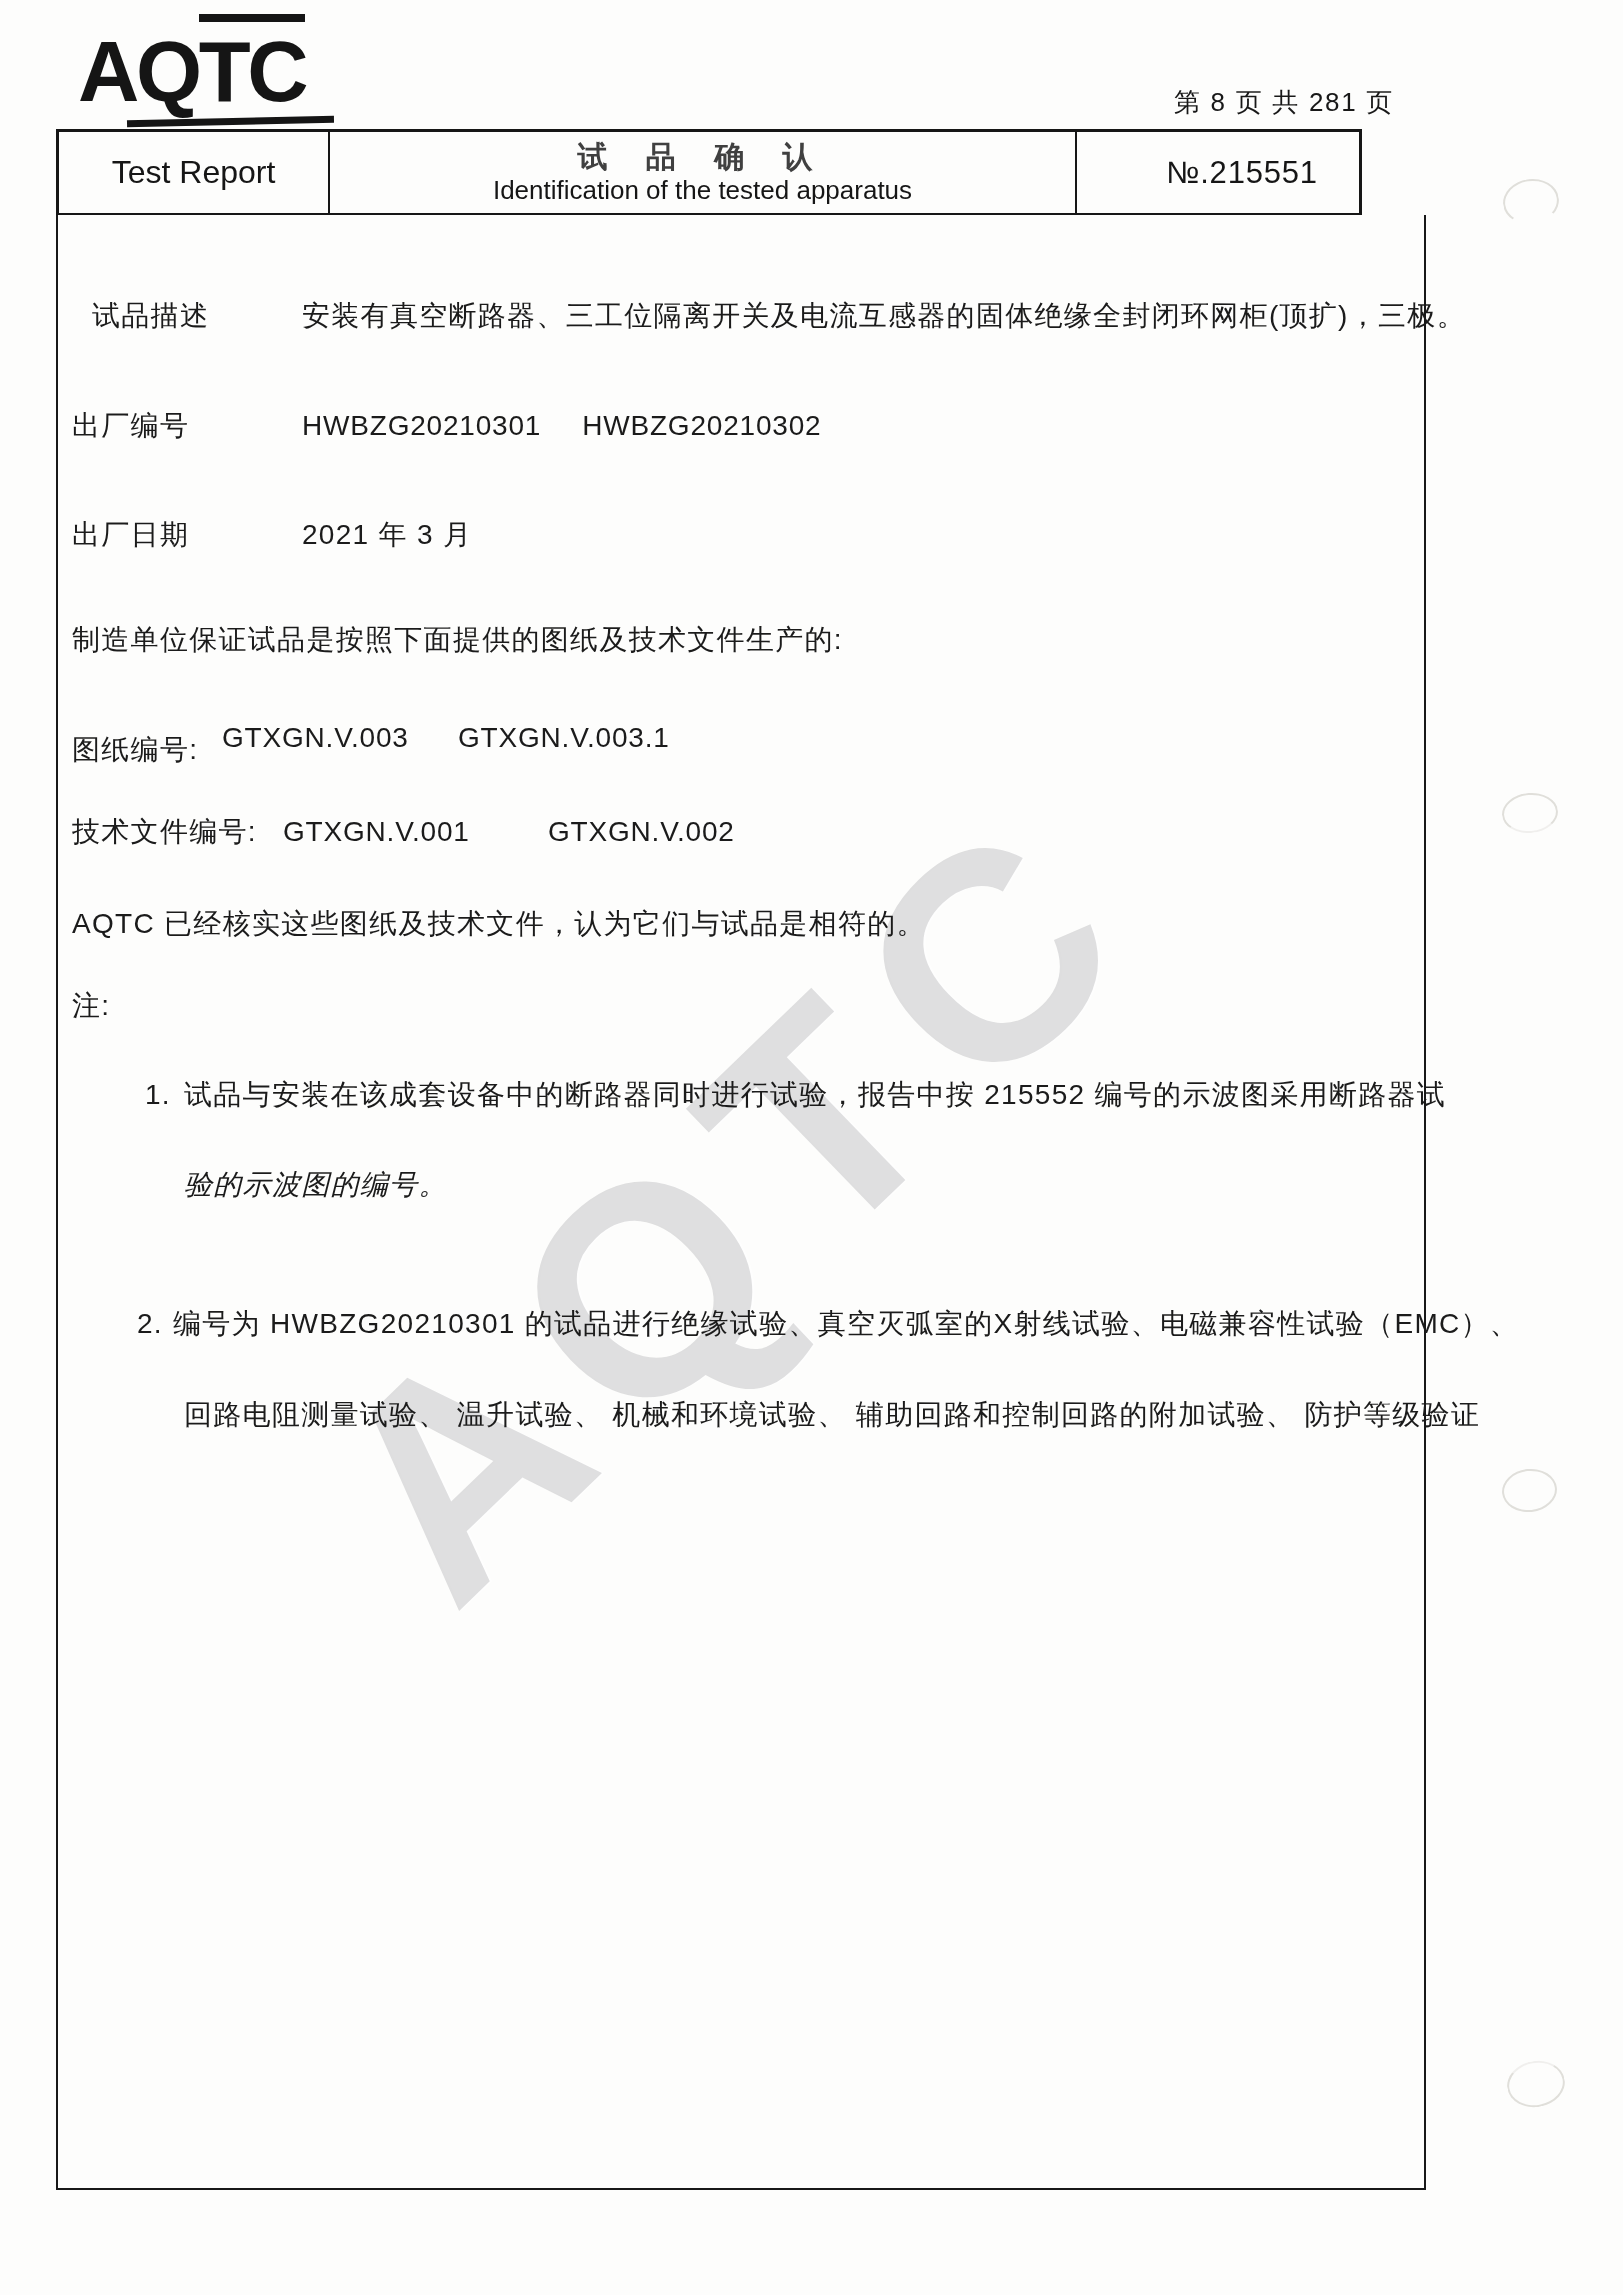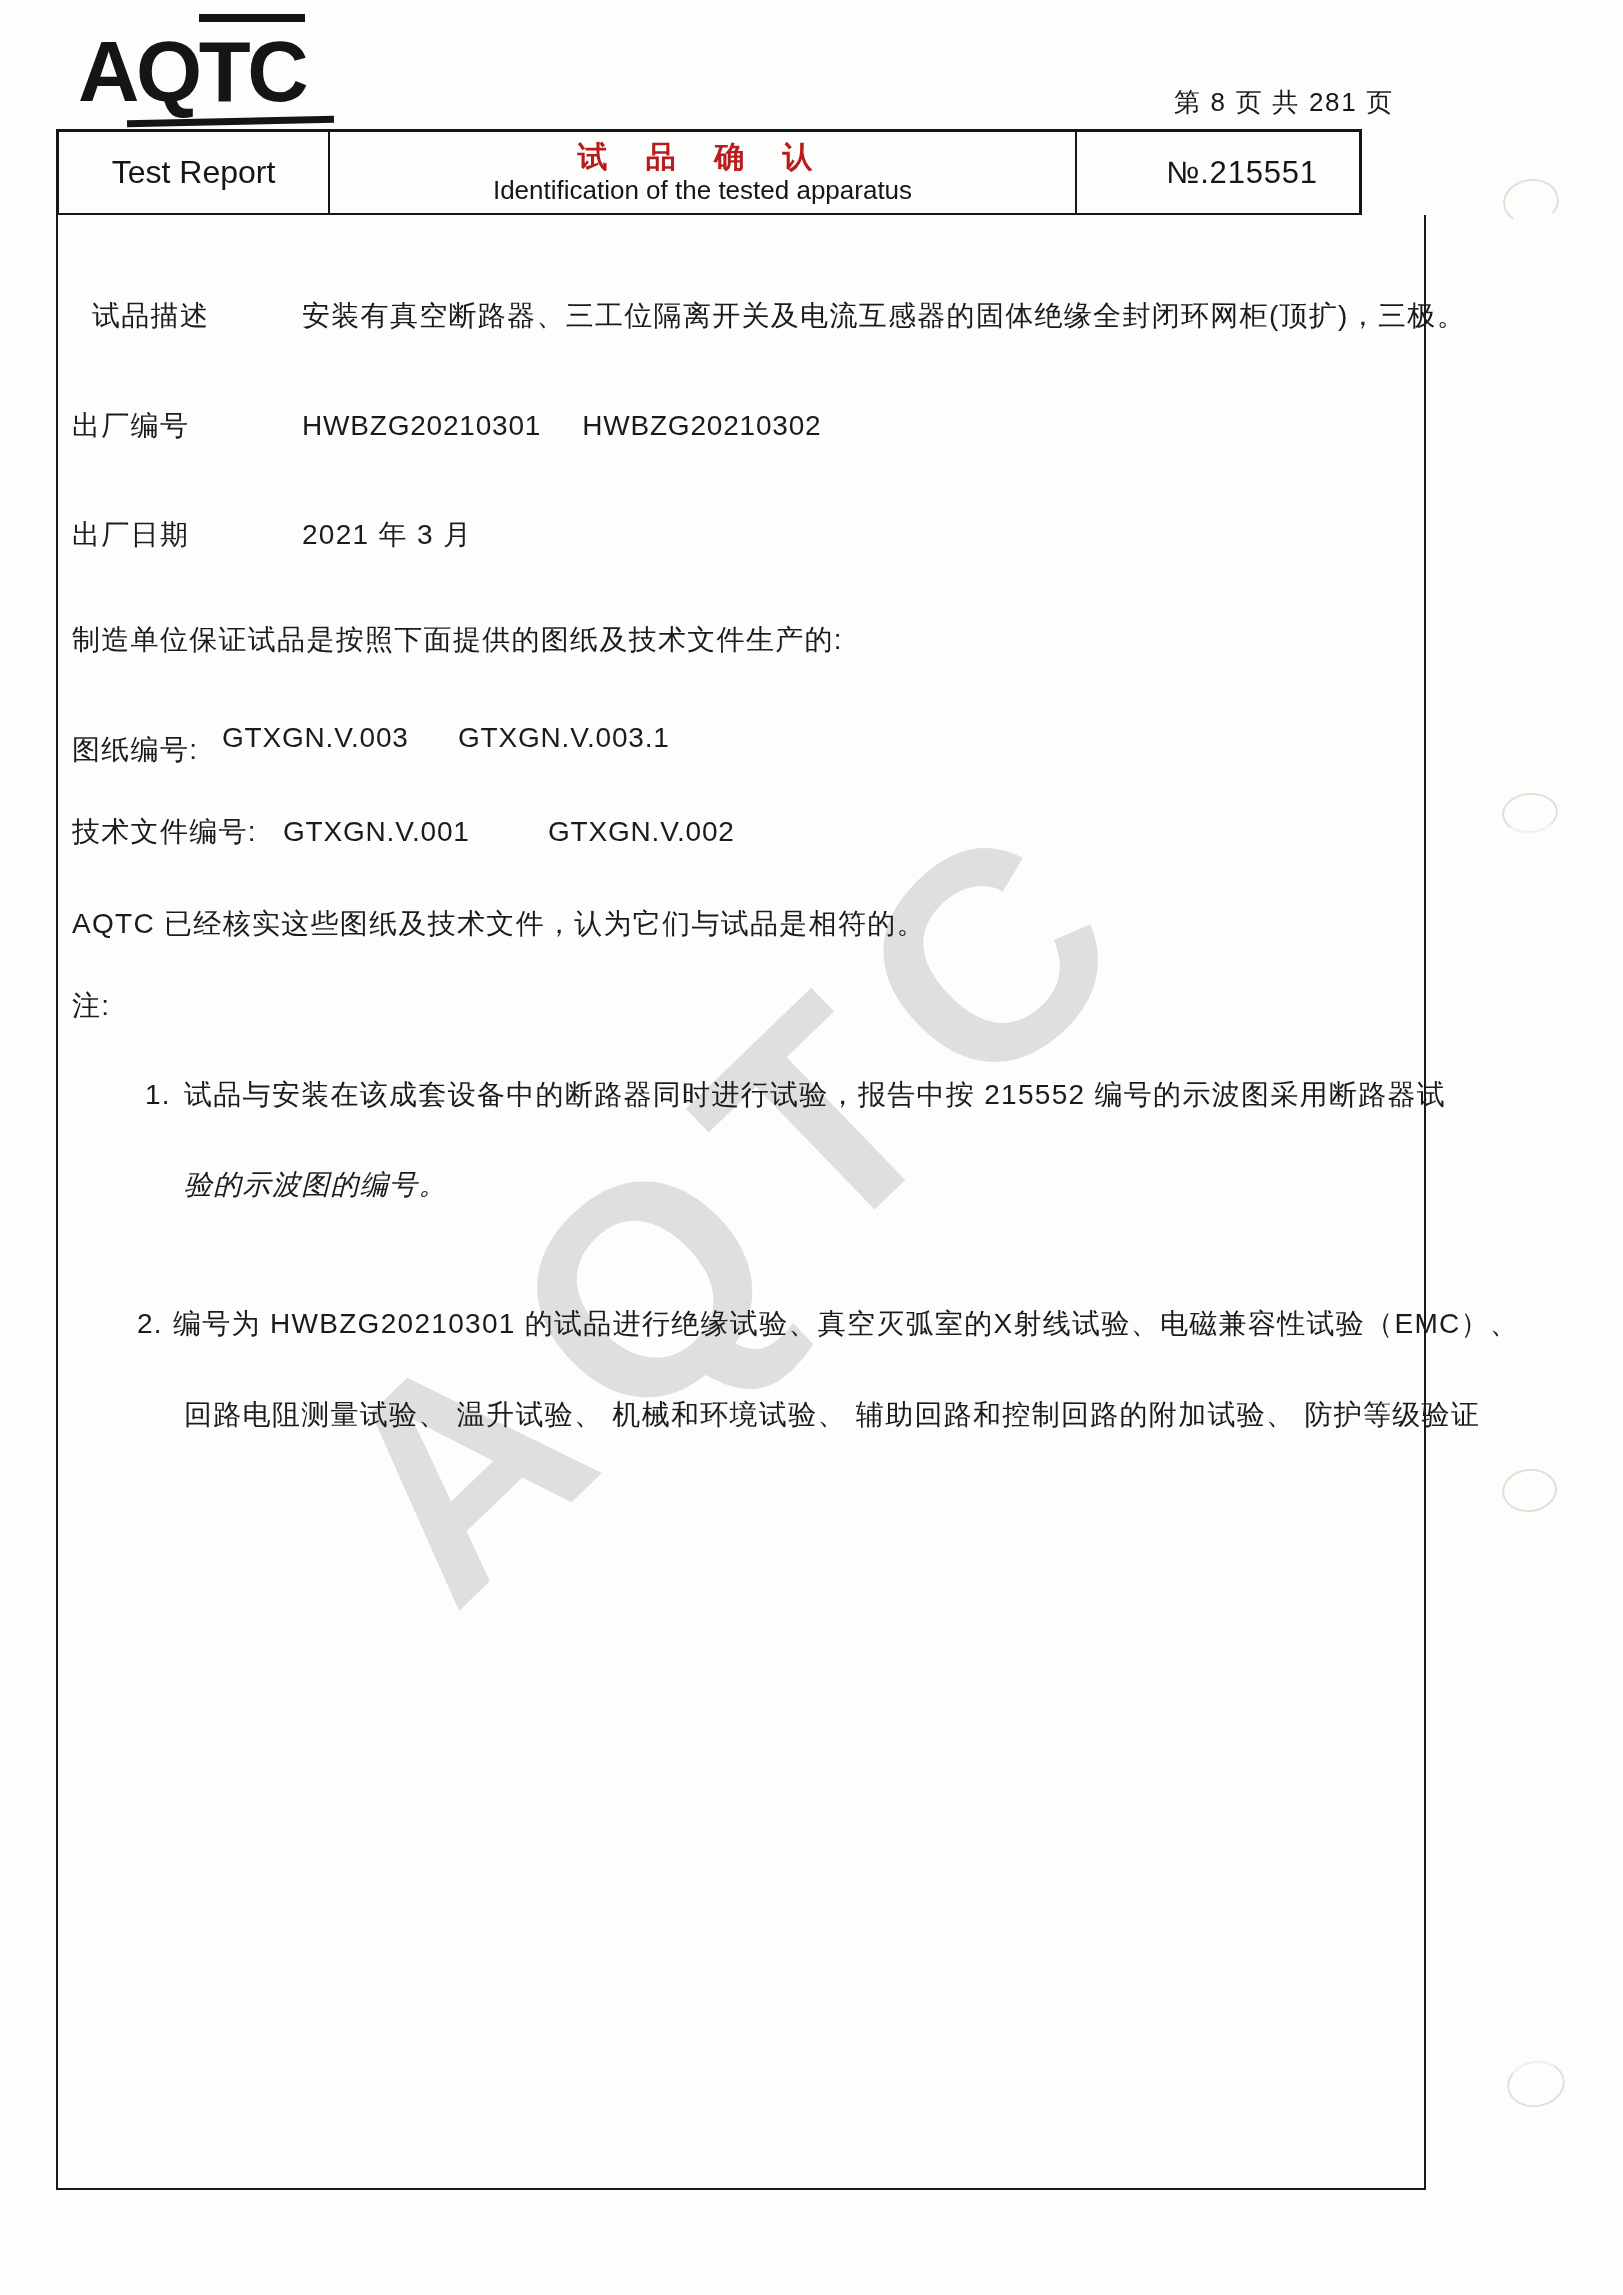--- a/index.html
+++ b/index.html
@@ -32,21 +32,21 @@
   .header-table{
     position:absolute;left:56px;top:129px;width:1306px;height:86px;
     border:3.4px solid #161616;border-bottom:2.5px solid #161616;
     display:flex;background:#fdfdfc;box-sizing:border-box;
   }
   .ht-cell{display:flex;flex-direction:column;align-items:center;justify-content:center;box-sizing:border-box;}
   .ht-left{width:271px;border-right:2.5px solid #161616;}
   .ht-center{flex:1;border-right:2.5px solid #161616;}
   .ht-right{width:282px;}
   .report-type{font-size:32px;color:#161616;}
-  .title-zh{font-size:30px;font-weight:bold;letter-spacing:15px;color:#b91c1c;line-height:34px;}
+  .title-zh{font-size:30px;font-weight:bold;letter-spacing:15px;color:#404040;line-height:34px;}
   .title-en{font-size:26px;color:#161616;line-height:30px;margin-top:1.7px;}
   .report-no{font-size:31px;color:#161616;letter-spacing:0.8px;margin-left:48px;}
   
   .main-box{
     position:absolute;left:56px;top:215px;width:1370px;height:1975px;
     border:2.5px solid #181818;border-top:none;box-sizing:border-box;
     background:transparent;
   }
   
   .line{

